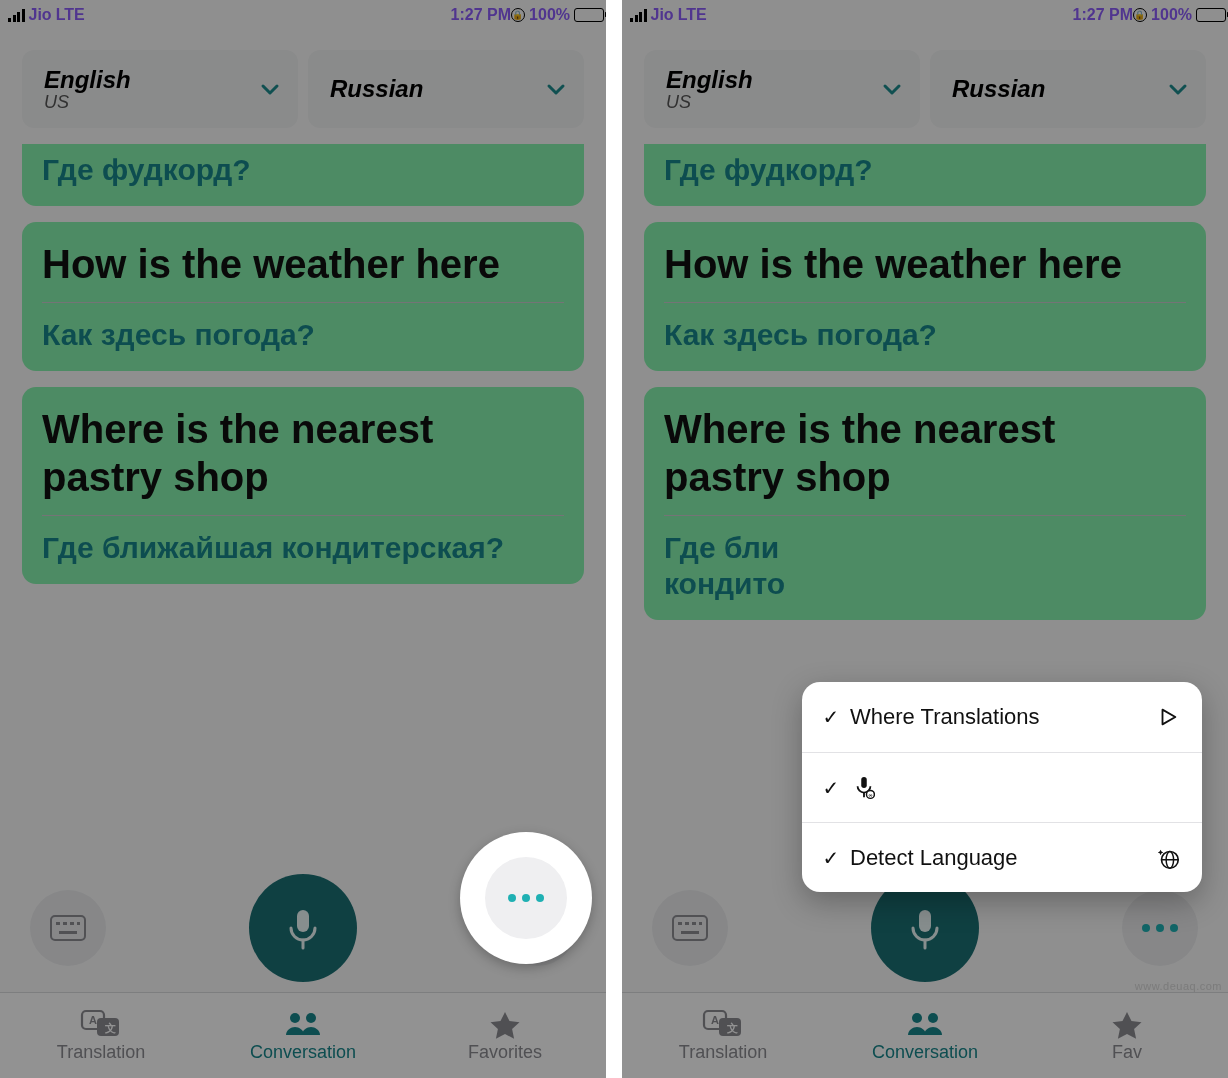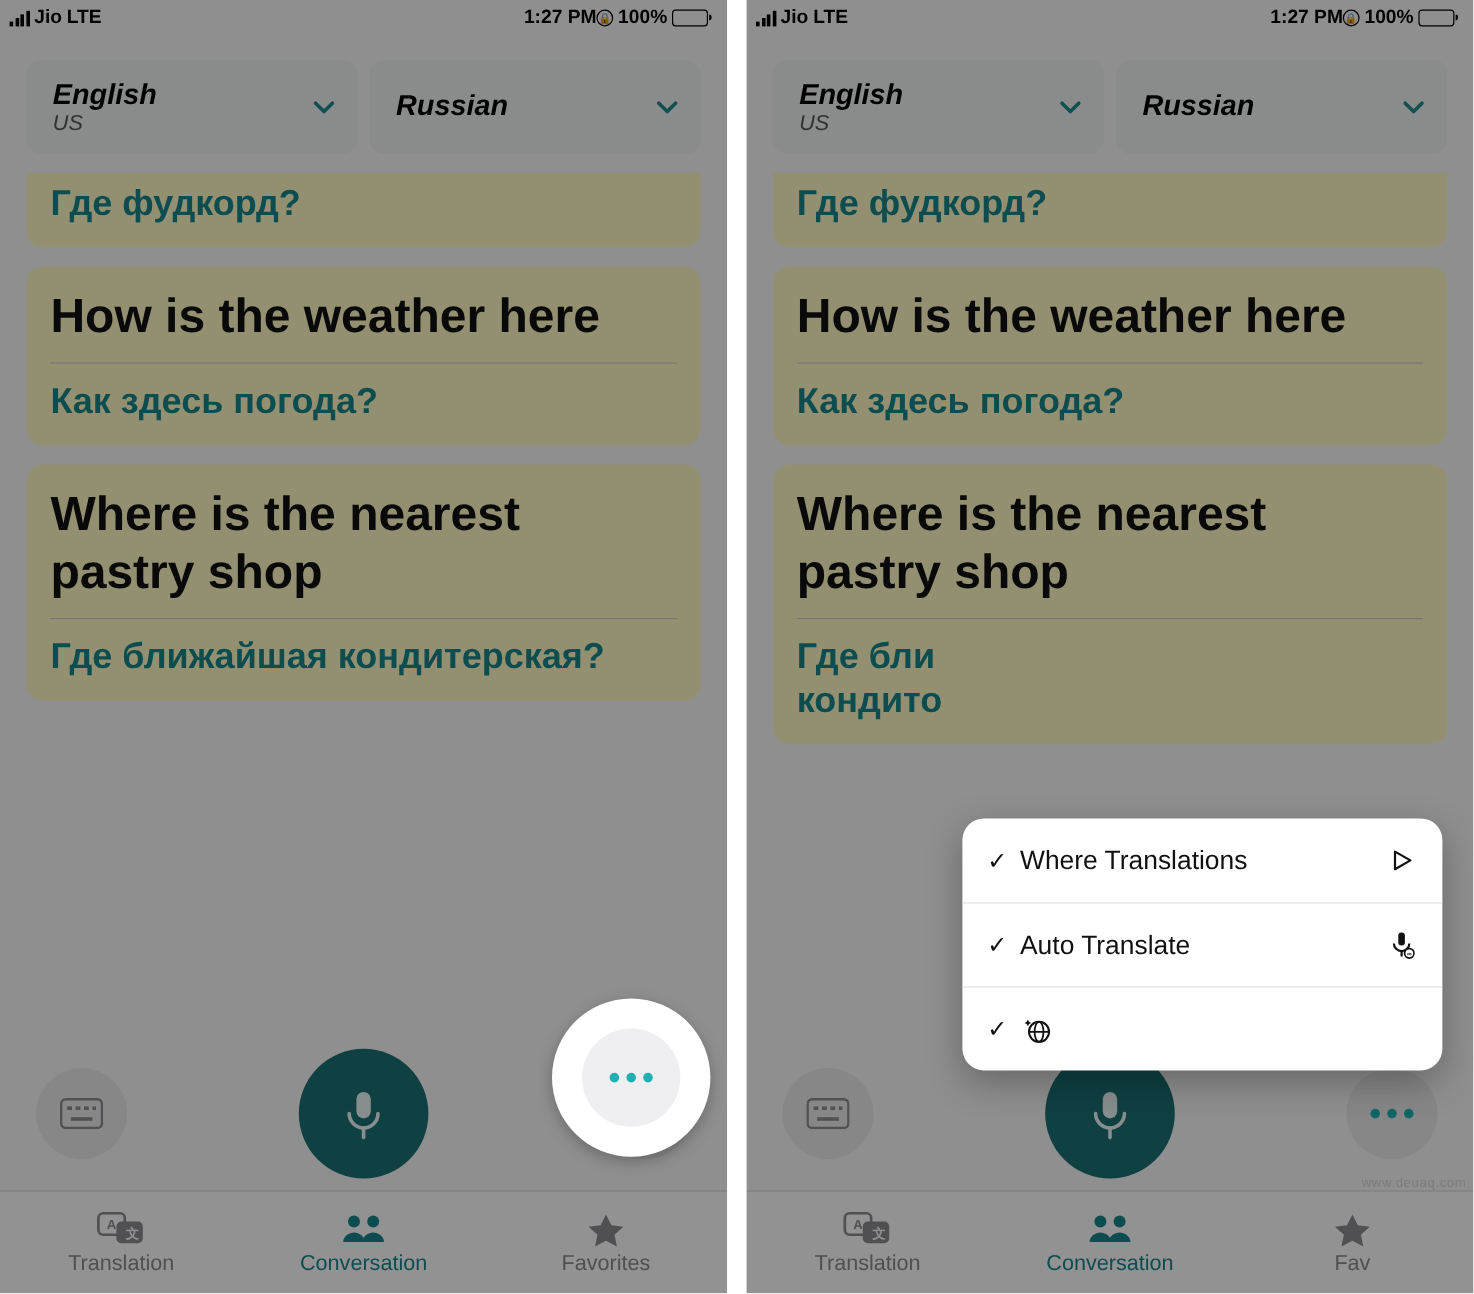--- a/index.html
+++ b/index.html
@@ -25,24 +25,24 @@
     z-index: 50;
     pointer-events: none;
   }
 
   
   .status-bar {
     height: 28px;
     display: flex;
     align-items: center;
     justify-content: space-between;
-    padding: 2px 16px 0 8px;
+    padding: 2px 2px 0 8px;
     font-size: 16px;
     font-weight: 600;
-    color: #000000;
+    color: #8b5cf6;
   }
   .status-left, .status-right { display: flex; align-items: center; gap: 4px; }
   .status-center { flex: 1; text-align: right; font-weight: 700; }
   .signal { display: inline-flex; align-items: flex-end; gap: 1.5px; height: 14px;}
   .signal span { width: 3px; background: #000; display:inline-block; }
   .signal span:nth-child(1){height:4px}.signal span:nth-child(2){height:7px}
   .signal span:nth-child(3){height:10px}.signal span:nth-child(4){height:13px}
   .batt { width: 30px; height: 14px; border: 1.5px solid #000; border-radius: 3px; position: relative; padding:1.5px;}
   .batt::after { content:""; position:absolute; right:-4px; top:3px; width:2.5px; height:5px; background:#000; border-radius:0 2px 2px 0;}
   .batt .fill { background:#000; width:100%; height:100%; border-radius:1px;}
@@ -57,21 +57,21 @@
   }
   .lang-txt { display:flex; flex-direction:column; }
   .lang-main { font-size:24px; font-weight:600; }
   .lang-sub  { font-size:18px; color:#555; margin-top:-2px;}
   .chevron { width:24px; height:24px; }
   .chevron path { stroke:#1c8a8c; stroke-width:3; fill:none; stroke-linecap:round; stroke-linejoin:round; }
 
   
   .convo { padding: 10px 22px; }
   .card {
-    background:#fef9c3; border-radius:14px;
+    background:#86efac; border-radius:14px;
     padding: 18px 20px; margin-bottom:16px;
   }
   .card.partial-top { border-top-left-radius:0; border-top-right-radius:0; padding-top:8px; margin-top:-2px;}
   .card .src { font-size:40px; font-weight:700; color:#111; line-height:1.2;}
   .card hr { border:none; border-top:1.5px solid #c8c9cb; margin:14px 0;}
   .card .tgt { font-size:30px; font-weight:700; color:#18868a; line-height:1.2;}
 
   
   .controls {
     position:absolute; left:0; right:0; bottom:96px;
@@ -381,33 +381,33 @@
       <span class="pop-check">✓</span>
       <span class="pop-label">Where Translations</span>
       <span class="pop-icon">
         <svg viewBox="0 0 24 24" width="22" height="22">
             <path d="M6 4l14 8-14 8z" fill="none" stroke="#111" stroke-width="2" stroke-linejoin="round"></path>
           </svg>
       </span>
     </div>
     <div class="pop-item">
       <span class="pop-check">✓</span>
-      <span class="pop-label">Auto Translate</span>
       <span class="pop-icon">
         <svg viewBox="0 0 24 28" width="22" height="26">
           <rect x="9" y="2" width="6" height="12" rx="3" fill="#111"></rect>
           <path d="M5 12a7 7 0 0 0 14 0" fill="none" stroke="#111" stroke-width="2"></path>
           <line x1="12" y1="19" x2="12" y2="24" stroke="#111" stroke-width="2"></line>
           <circle cx="19" cy="21" r="4.3" fill="#fff" stroke="#111" stroke-width="1.6"></circle>
           <text x="19" y="23.5" font-size="6" text-anchor="middle" fill="#111" font-weight="700">∞</text>
         </svg>
       </span>
     </div>
     <div class="pop-item">
       <span class="pop-check">✓</span>
+      <span class="pop-label">Detect Language</span>
       <span class="pop-icon">
         <svg viewBox="0 0 28 28" width="26" height="26">
           <circle cx="16" cy="16" r="9" fill="none" stroke="#111" stroke-width="1.8"></circle>
           <ellipse cx="16" cy="16" rx="4" ry="9" fill="none" stroke="#111" stroke-width="1.6"></ellipse>
           <line x1="7" y1="16" x2="25" y2="16" stroke="#111" stroke-width="1.6"></line>
           <path d="M6 5l1 2 2 1-2 1-1 2-1-2-2-1 2-1z" fill="#111"></path>
         </svg>
       </span>
     </div>
   </div>

